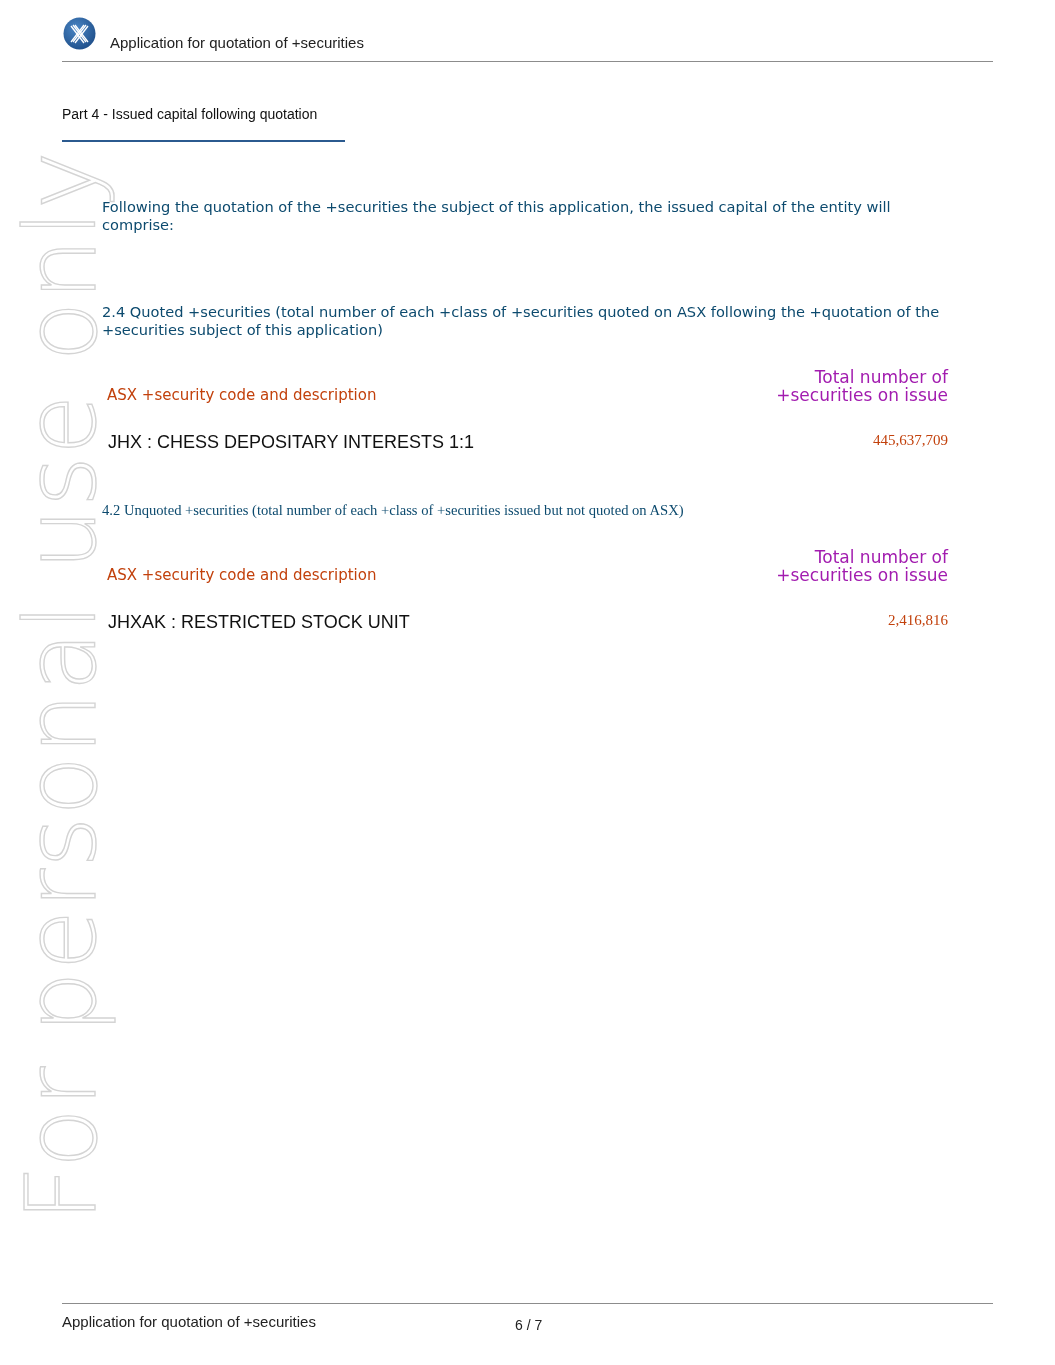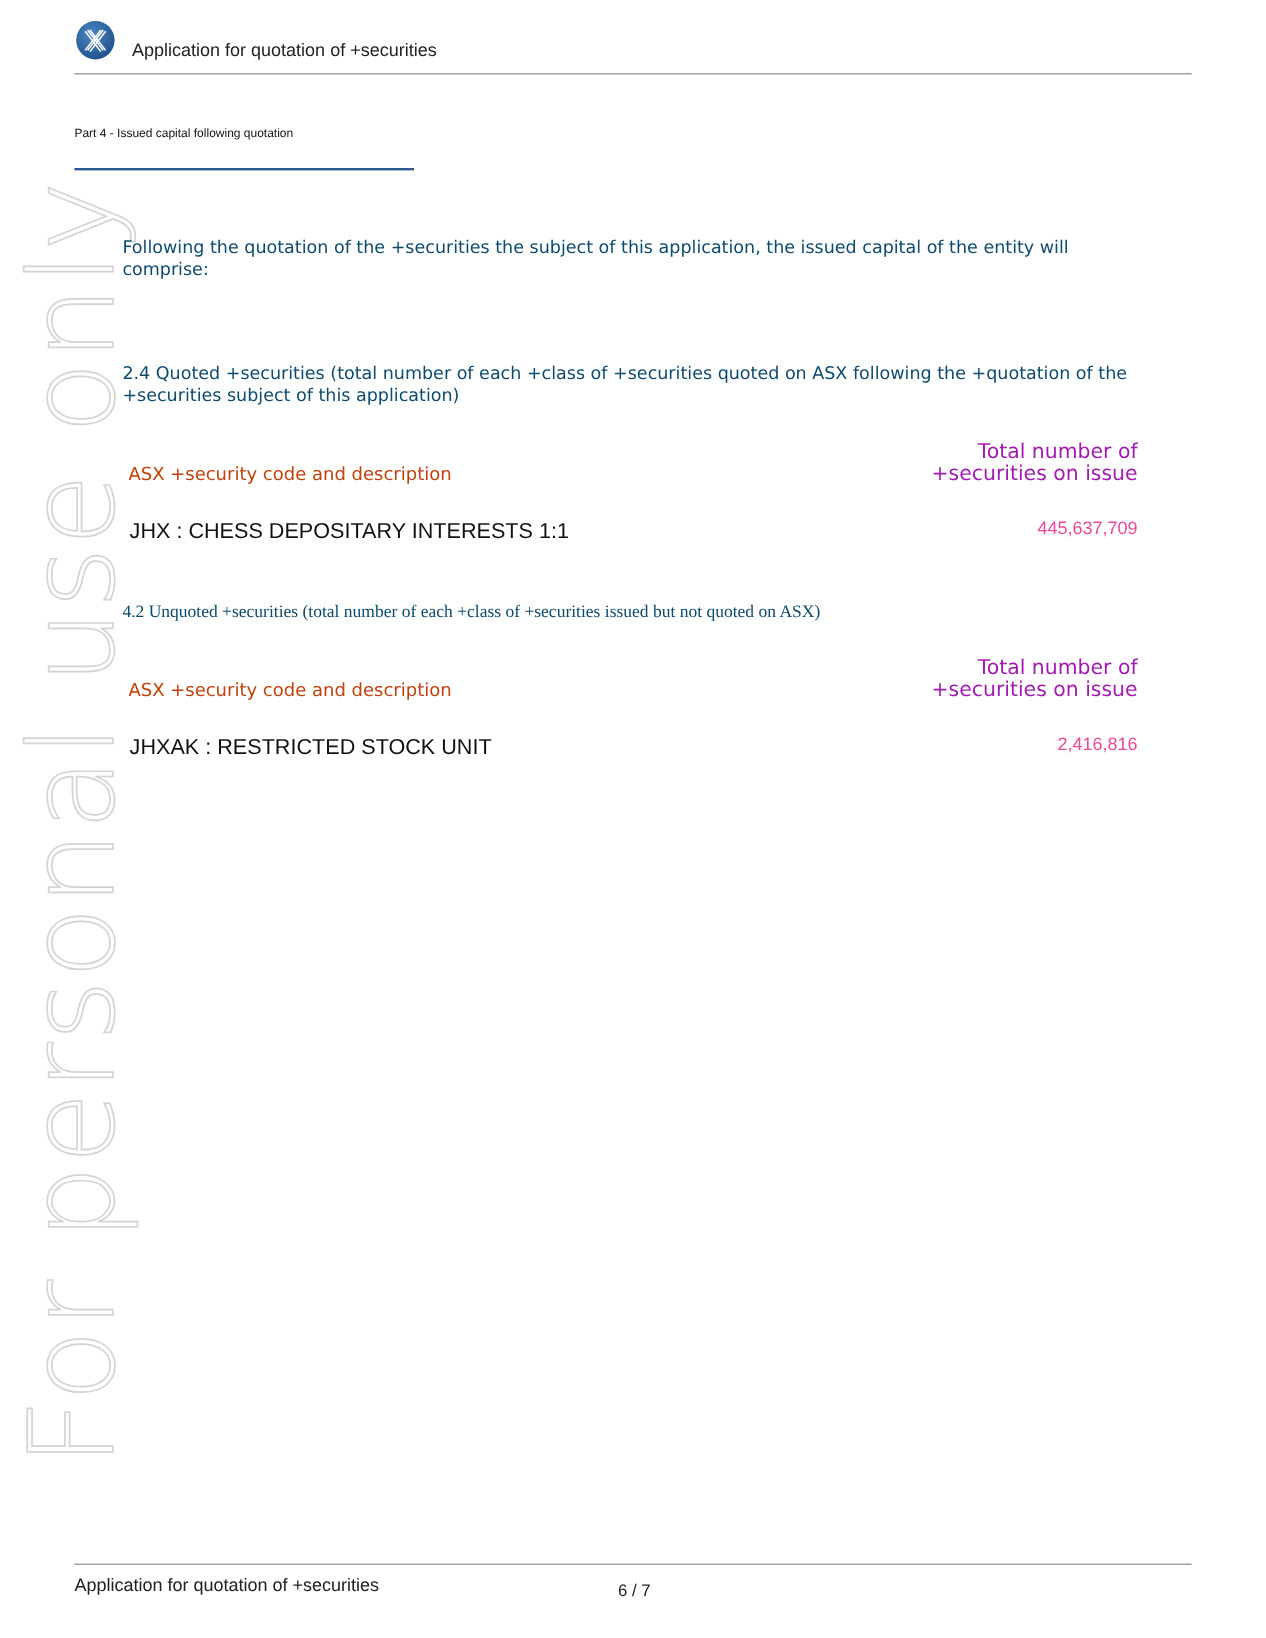--- a/index.html
+++ b/index.html
@@ -8,21 +8,21 @@
     font-family: "Liberation Sans", sans-serif; color: #1a1a1a;
   }
   .abs { position: absolute; }
 
   
   .logo { left: 63px; top: 17px; width: 33px; height: 33px; }
   .header-title { left: 110px; top: 34px; font-size: 15px; color: #222; white-space: nowrap; }
   .header-rule { left: 62px; top: 61px; width: 931px; height: 1px; background: #8c8c8c; }
 
   
-  .part-title { left: 62px; top: 106px; font-size: 10px; color: #111; white-space: nowrap; }
+  .part-title { left: 62px; top: 106px; font-size: 14px; color: #111; white-space: nowrap; }
   .part-rule { left: 62px; top: 140px; width: 283px; height: 2px; background: #2b5a8f; }
 
   
   .watermark {
     left: 61px; top: 686px; width: 0; height: 0;
   }
   .watermark span {
     position: absolute; left: 0; top: 0;
     transform: translate(-50%, -50%) rotate(-90deg);
     font-family: "DejaVu Sans", sans-serif; font-weight: 200;
@@ -40,21 +40,21 @@
   .intro p { margin: 0; }
   .sec41 { top: 303px; }
   .sec42 { top: 501px; font-family: Liberation Serif, serif; }
 
   .table { left: 102px; width: 846px; }
   .th-row { display: flex; justify-content: space-between; align-items: flex-end; }
   .th-left { font-family: "DejaVu Sans", sans-serif; font-size: 15px; color: #c2410c; padding-left: 5px; line-height: 18px; }
   .th-right { font-family: "DejaVu Sans", sans-serif; font-size: 17px; color: #a21caf; text-align: right; line-height: 18px; }
   .td-row { display: flex; justify-content: space-between; margin-top: 28px; }
   .td-left { font-family: "Liberation Sans", sans-serif; font-size: 18px; color: #111; padding-left: 6px; text-align: right; }
-  .td-right { font-family: Liberation Sans, sans-serif; font-size: 15px; color: #ec4899; }
+  .td-right { font-family: Liberation Serif, serif; font-size: 15px; color: #c2410c; }
 
   .t41 { top: 368px; }
   .t42 { top: 548px; }
 
   
   .footer-rule { left: 62px; top: 1303px; width: 931px; height: 1px; background: #8c8c8c; }
   .footer-title { left: 62px; top: 1313px; font-size: 15px; color: #222; white-space: nowrap; }
   .page-num { left: 515px; top: 1317px; font-size: 14px; color: #222; white-space: nowrap; }
 </style>
 </head>

